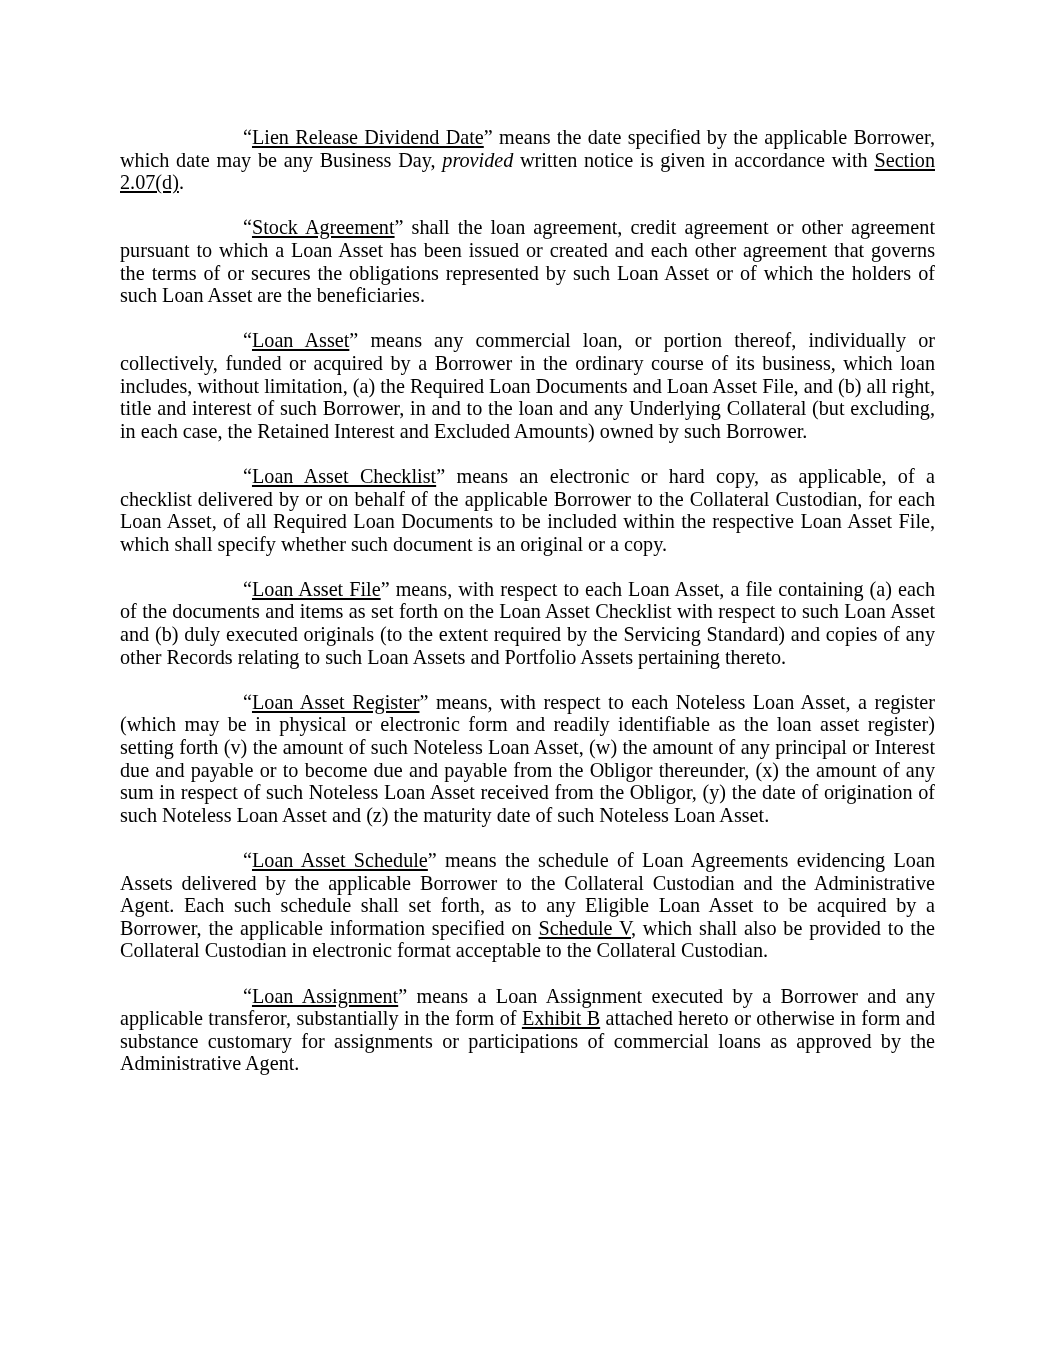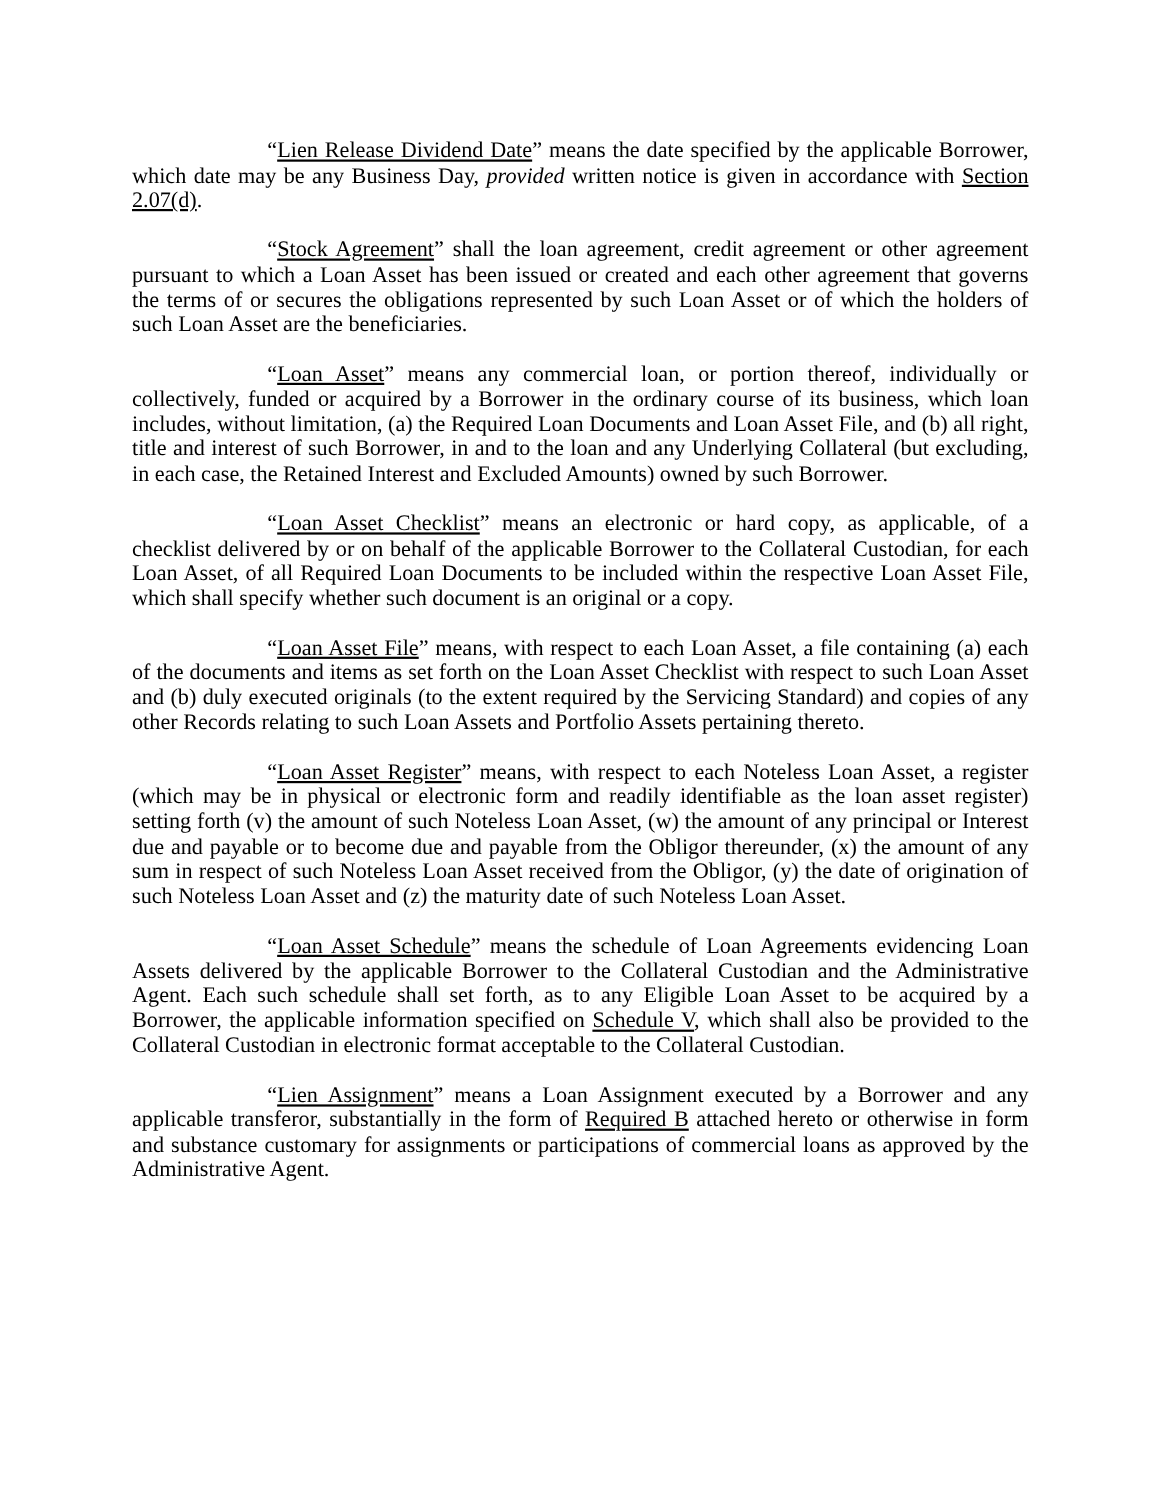--- a/index.html
+++ b/index.html
@@ -48,16 +48,16 @@
 
 <div class="page">
   <div class="content">
     <p class="para"><span>“</span><span class="u">Lien Release Dividend Date</span><span>” means the date specified by the applicable Borrower, which date may be any Business Day, </span><span class="i">provided</span><span> written notice is given in accordance with </span><span class="u">Section 2.07(d)</span><span>.</span></p>
     <p class="para"><span>“</span><span class="u">Stock Agreement</span><span>” shall the loan agreement, credit agreement or other agreement pursuant to which a Loan Asset has been issued or created and each other agreement that governs the terms of or secures the obligations represented by such Loan Asset or of which the holders of such Loan Asset are the beneficiaries.</span></p>
     <p class="para"><span>“</span><span class="u">Loan Asset</span><span>” means any commercial loan, or portion thereof, individually or collectively, funded or acquired by a Borrower in the ordinary course of its business, which loan includes, without limitation, (a) the Required Loan Documents and Loan Asset File, and (b) all right, title and interest of such Borrower, in and to the loan and any Underlying Collateral (but excluding, in each case, the Retained Interest and Excluded Amounts) owned by such Borrower.</span></p>
     <p class="para"><span>“</span><span class="u">Loan Asset Checklist</span><span>” means an electronic or hard copy, as applicable, of a checklist delivered by or on behalf of the applicable Borrower to the Collateral Custodian, for each Loan Asset, of all Required Loan Documents to be included within the respective Loan Asset File, which shall specify whether such document is an original or a copy.</span></p>
     <p class="para"><span>“</span><span class="u">Loan Asset File</span><span>” means, with respect to each Loan Asset, a file containing (a) each of the documents and items as set forth on the Loan Asset Checklist with respect to such Loan Asset and (b) duly executed originals (to the extent required by the Servicing Standard) and copies of any other Records relating to such Loan Assets and Portfolio Assets pertaining thereto.</span></p>
     <p class="para"><span>“</span><span class="u">Loan Asset Register</span><span>” means, with respect to each Noteless Loan Asset, a register (which may be in physical or electronic form and readily identifiable as the loan asset register) setting forth (v) the amount of such Noteless Loan Asset, (w) the amount of any principal or Interest due and payable or to become due and payable from the Obligor thereunder, (x) the amount of any sum in respect of such Noteless Loan Asset received from the Obligor, (y) the date of origination of such Noteless Loan Asset and (z) the maturity date of such Noteless Loan Asset.</span></p>
     <p class="para"><span>“</span><span class="u">Loan Asset Schedule</span><span>” means the schedule of Loan Agreements evidencing Loan Assets delivered by the applicable Borrower to the Collateral Custodian and the Administrative Agent.  Each such schedule shall set forth, as to any Eligible Loan Asset to be acquired by a Borrower, the applicable information specified on </span><span class="u">Schedule V</span><span>, which shall also be provided to the Collateral Custodian in electronic format acceptable to the Collateral Custodian.</span></p>
-    <p class="para"><span>“</span><span class="u">Lien Assignment</span><span>” means a Loan Assignment executed by a Borrower and any applicable transferor, substantially in the form of </span><span class="u">Required B</span><span> attached hereto or otherwise in form and substance customary for assignments or participations of commercial loans as approved by the Administrative Agent.</span></p>
+    <p class="para"><span>“</span><span class="u">Loan Assignment</span><span>” means a Loan Assignment executed by a Borrower and any applicable transferor, substantially in the form of </span><span class="u">Exhibit B</span><span> attached hereto or otherwise in form and substance customary for assignments or participations of commercial loans as approved by the Administrative Agent.</span></p>
   </div>
   <div class="page-number">27</div>
 </div>
 
 </body></html>

